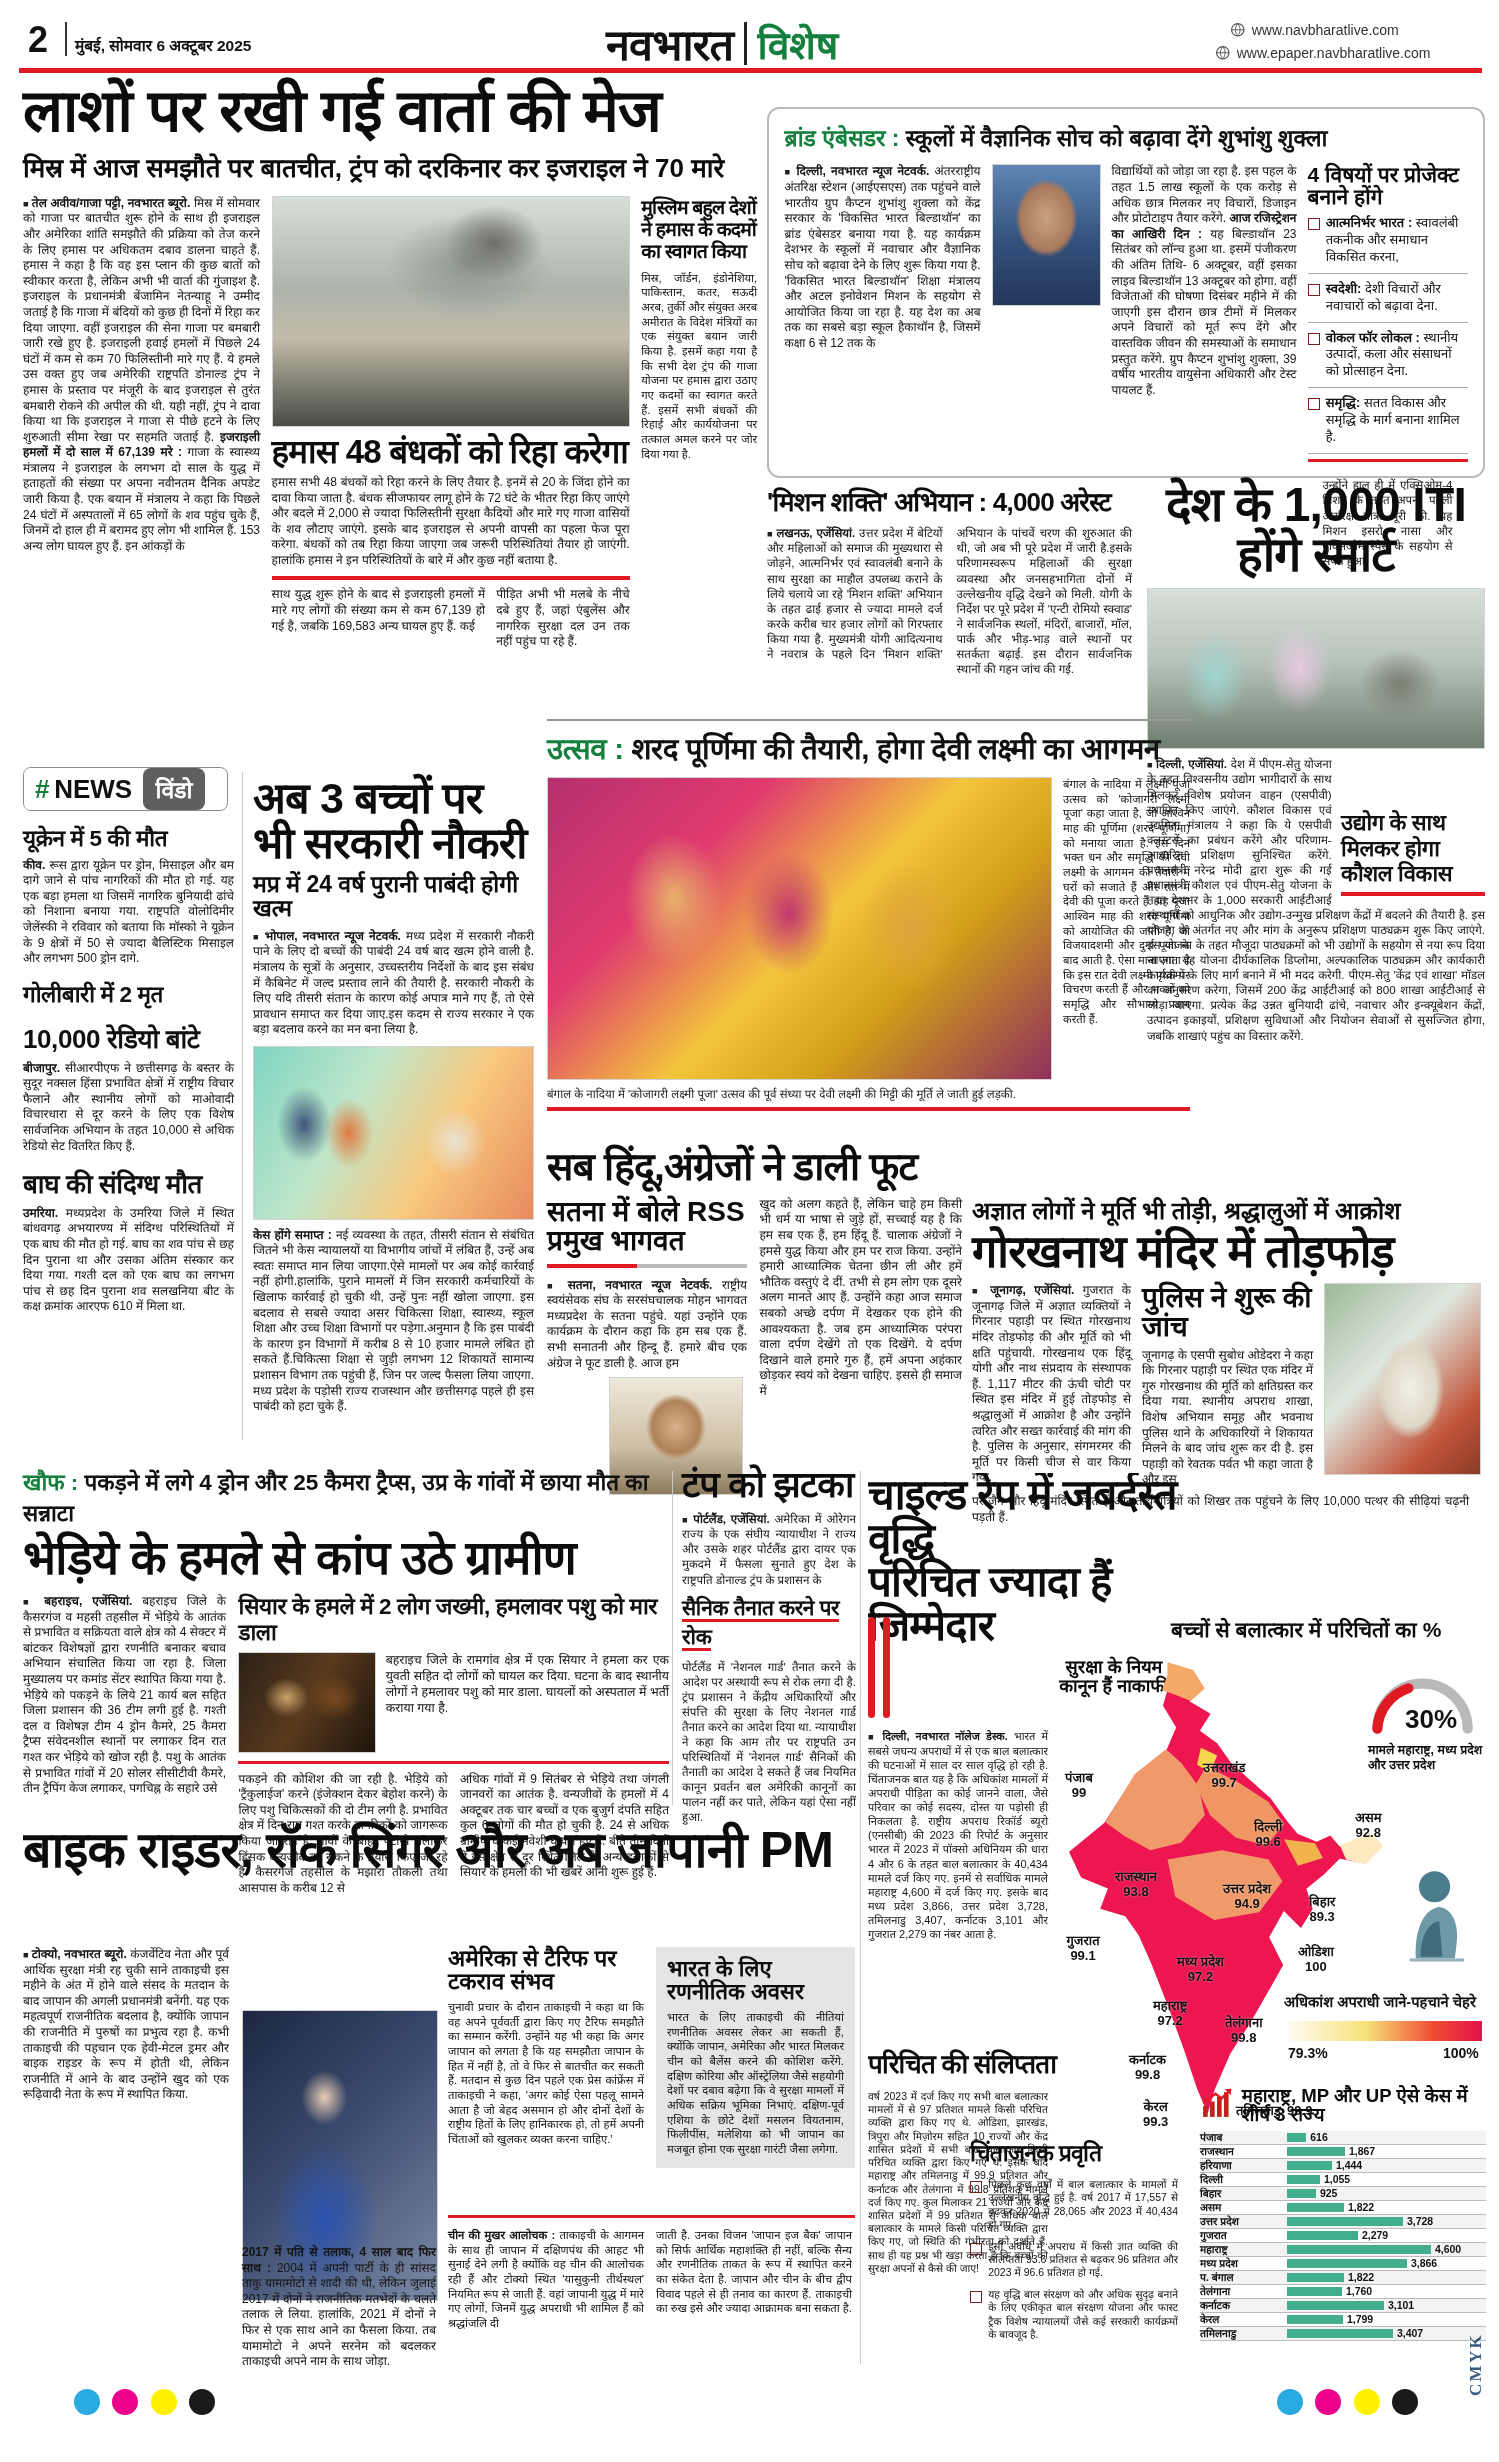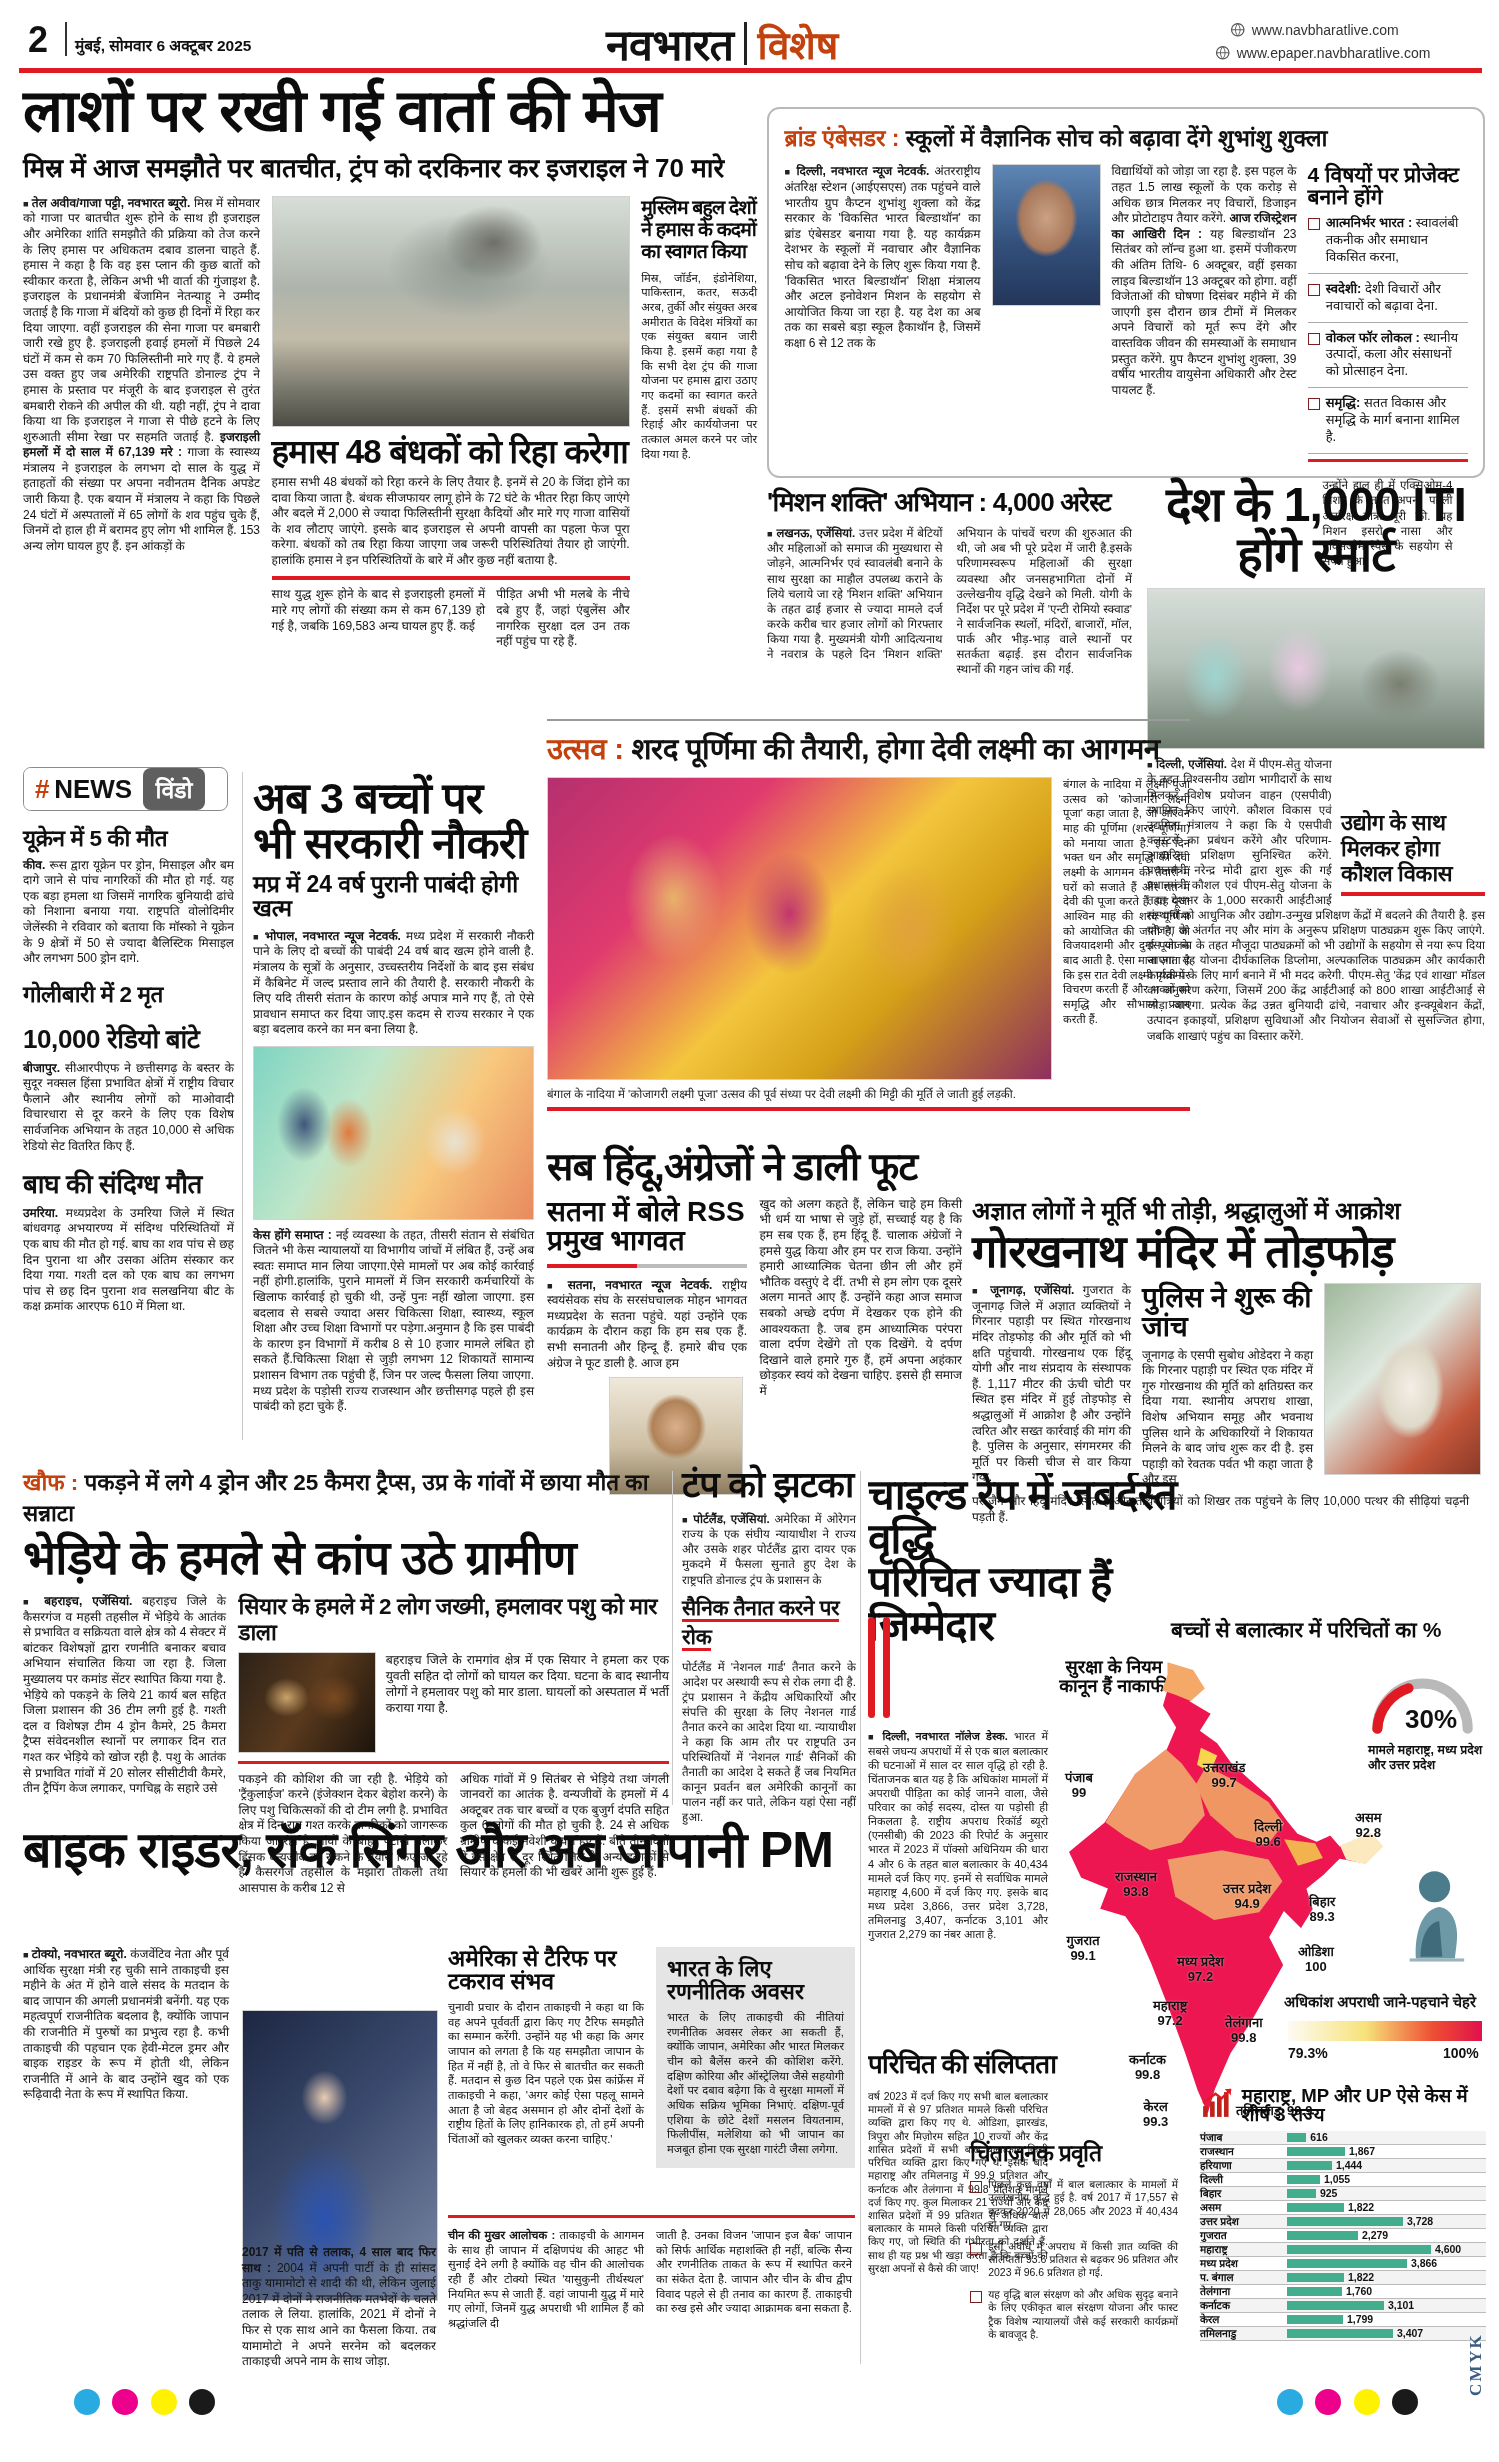--- a/index.html
+++ b/index.html
@@ -2,21 +2,21 @@
 <html style="font-size:12.4px"><head>
 <meta charset="utf-8">
 <style>
   html,body{margin:0;padding:0;background:#e8e8e8;}
   .page{position:relative;width:1500px;height:2462px;background:#ffffff;font-family:"Liberation Sans","DejaVu Sans",sans-serif;color:#111;overflow:hidden;}
   .abs{position:absolute;}
   .hl{font-weight:900;color:#0c0c0c;line-height:1.04;letter-spacing:-0.8px;}
   .bd{font-size:12px;line-height:1.3;text-align:justify;color:#141414;}
   .bd b{font-weight:800;}
   .byl::before{content:"■ ";font-size:9.3px;color:#222;}
-  .red{color:#c2410c;}
+  .red{color:#15803d;}
   .redline{background:#e01a22;height:3.9px;}
   .grayline{background:#9a9a9a;height:1.6px;}
   .vline{position:absolute;width:0.8px;background:#c9c9c9;}
   .ph{position:relative;border:0.8px solid #d2d2d2;}
   .cap{font-size:11.6px;color:#222;}
   .twocol{column-count:2;column-gap:14px;}
   .panel-item{display:flex;gap:6.2px;border-bottom:0.8px solid #aaa;padding:7px 0;}
   .panel-item:last-of-type{border-bottom:none;}
   .chk{flex:0 0 10px;width:10px;height:10px;border:1.6px solid #7a1f1f;margin-top:3.1px;}
   .pi-t{font-size:13px;line-height:1.3;text-align:left;}

